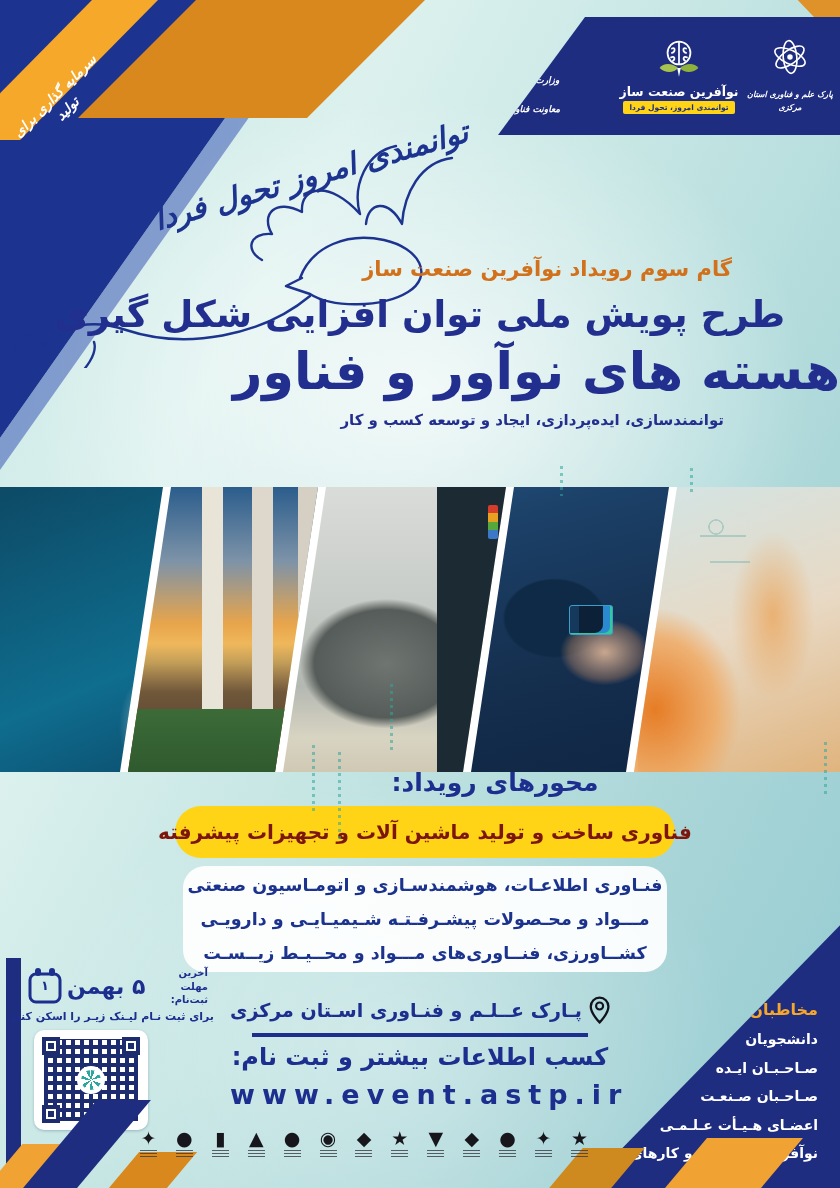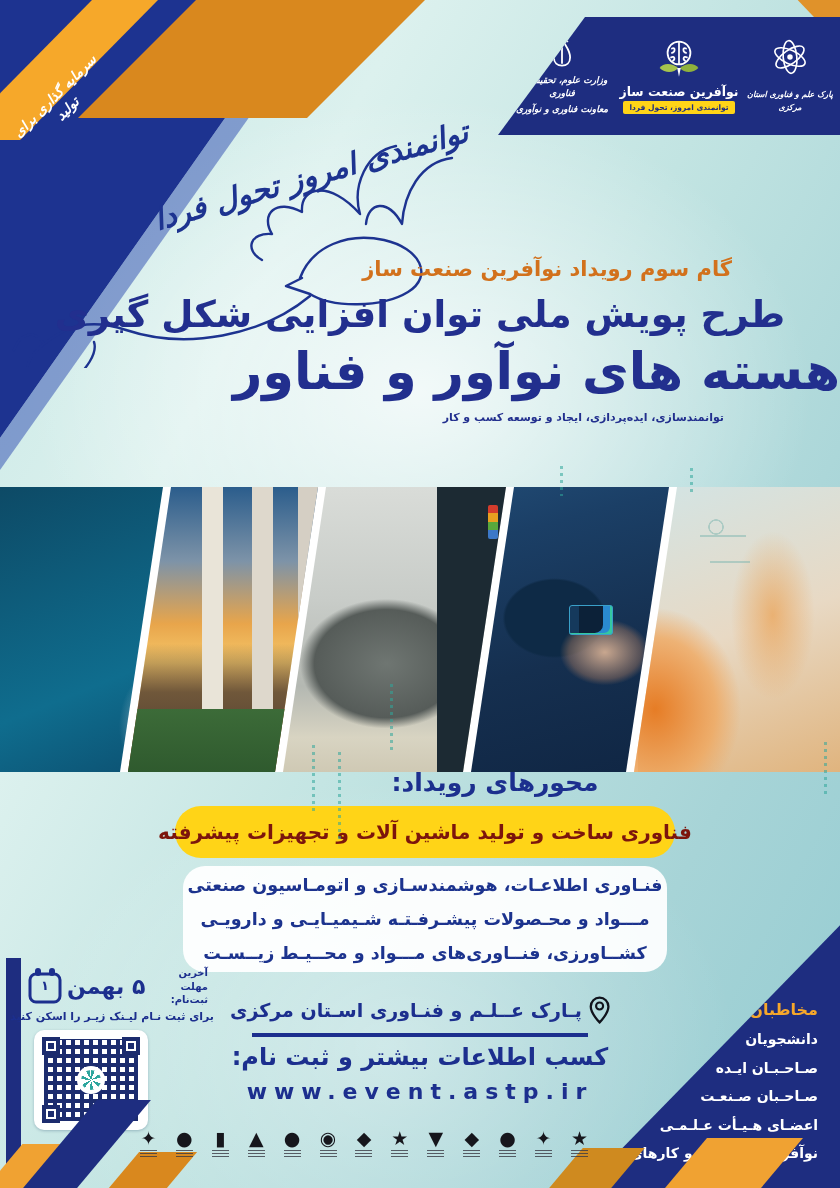--- a/index.html
+++ b/index.html
@@ -31,35 +31,35 @@
   
   .banner{
     left:440px;top:17px;width:400px;height:118px;background:#1e2d80;
     clip-path:polygon(145px 0,100% 0,100% 100%,58px 100%);
     display:flex;align-items:center;gap:4px;padding-left:0;box-sizing:border-box;
     flex-direction:row;direction:ltr;justify-content:flex-end;
   }
   .logo-col{display:flex;flex-direction:column;align-items:center;color:#fff;text-align:center;}
   .logo-col .t1{font-size:9px;font-weight:bold;font-style:italic;line-height:1.5;margin-top:2px;}
   .col-ministry{width:104px;}
-  .col-navafarin{width:122px;}
+  .col-navafarin{width:122px;margin-left:48px;}
   .col-park{width:92px;padding-right:4px;}
   .navafarin-title{font-size:12.5px;font-weight:bold;margin-top:2px;}
   .navafarin-slogan{
     margin-top:2px;background:#ffd417;color:#1e2d80;font-size:7.5px;font-weight:bold;
     padding:2px 6px;border-radius:2px;white-space:nowrap;
   }
   .park-name{font-size:8px;font-weight:bold;font-style:italic;line-height:1.6;margin-top:12px;}
 
   
   .headline{left:0;top:257px;width:840px;text-align:center;color:#222f8e;}
   .kicker{font-size:21px;font-weight:bold;color:#d2711c;text-align:right;padding-right:108px;}
   .title1{font-size:37px;font-weight:bold;white-space:nowrap;margin-top:12px;letter-spacing:-1px;}
   .title2{font-size:51px;font-weight:bold;white-space:nowrap;margin-top:6px;letter-spacing:-1px;text-align:right;}
-  .subtitle{font-size:11px;font-weight:bold;text-align:right;padding-right:116px;margin-top:10px;}
+  .subtitle{font-size:15px;font-weight:bold;text-align:right;padding-right:116px;margin-top:10px;}
 
   
   .strip{left:0;top:487px;width:840px;height:285px;background:#fff;}
   .panel{position:absolute;inset:0;}
   .p1{clip-path:polygon(0 0,163px 0,120px 100%,0 100%);
     background:
       radial-gradient(90px 140px at 26% 46%, rgba(132,214,60,.95), rgba(70,160,40,.75) 55%, rgba(20,90,60,0) 75%),
       radial-gradient(70px 90px at 20% 84%, rgba(232,238,242,.9), rgba(200,214,222,0) 70%),
       radial-gradient(40px 40px at 62% 30%, rgba(120,190,230,.5), rgba(0,0,0,0) 70%),
       linear-gradient(158deg,#0d4a66 0%,#0f6d8e 38%,#0a3b5c 70%,#082c48 100%);}
@@ -130,21 +130,21 @@
     display:flex;align-items:center;justify-content:center;}
   .qr-swirl{width:20px;height:20px;border-radius:50%;
     background:repeating-conic-gradient(#2da69e 0 22deg,#fff 22deg 55deg);}
 
   
   .contact{left:230px;top:994px;width:380px;text-align:center;color:#1c2f8e;}
   .loc-row{display:flex;align-items:center;justify-content:center;gap:7px;}
   .loc-text{font-size:19px;font-weight:bold;white-space:nowrap;}
   .rule{width:336px;height:4px;background:#1c2f8e;margin:7px auto 6px auto;}
   .info-label{font-size:24px;font-weight:bold;white-space:nowrap;}
-  .url{direction:ltr;font-size:22px;font-weight:bold;letter-spacing:7px;margin-top:8px;white-space:nowrap;}
+  .url{direction:ltr;font-size:27px;font-weight:bold;letter-spacing:7px;margin-top:8px;white-space:nowrap;}
 
   
   .audience{left:545px;top:920px;width:295px;height:268px;background:#1e2d80;
     clip-path:polygon(100% 2%,100% 100%,13% 100%);}
   .aud-content{position:absolute;right:22px;top:80px;text-align:right;}
   .aud-heading{color:#f6a72b;font-size:16px;font-weight:bold;margin-bottom:6px;}
   .aud-item{color:#fff;font-size:14px;font-weight:bold;line-height:28.5px;white-space:nowrap;}
 
   
   .stripe{position:absolute;}

